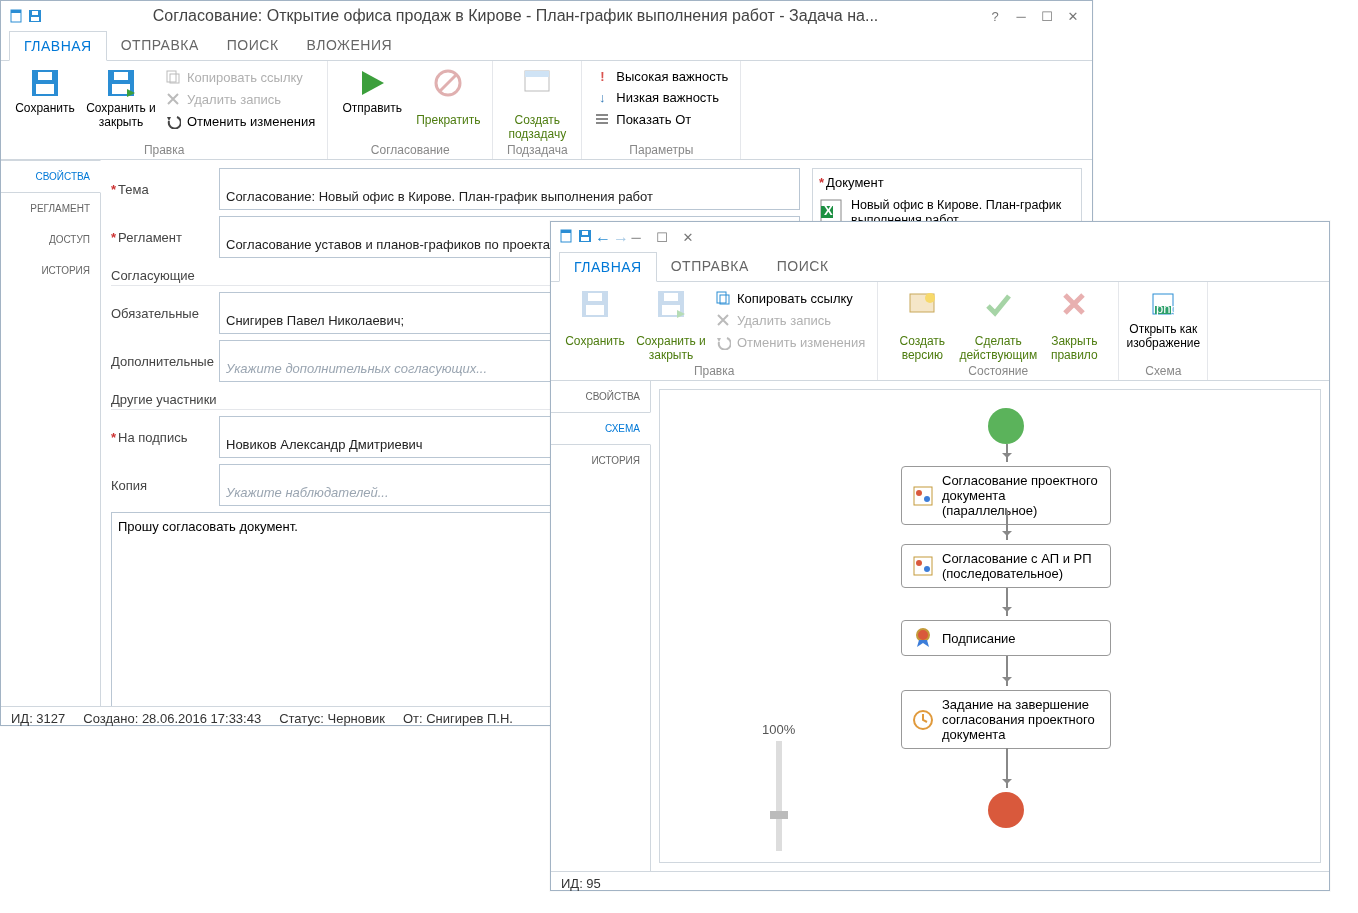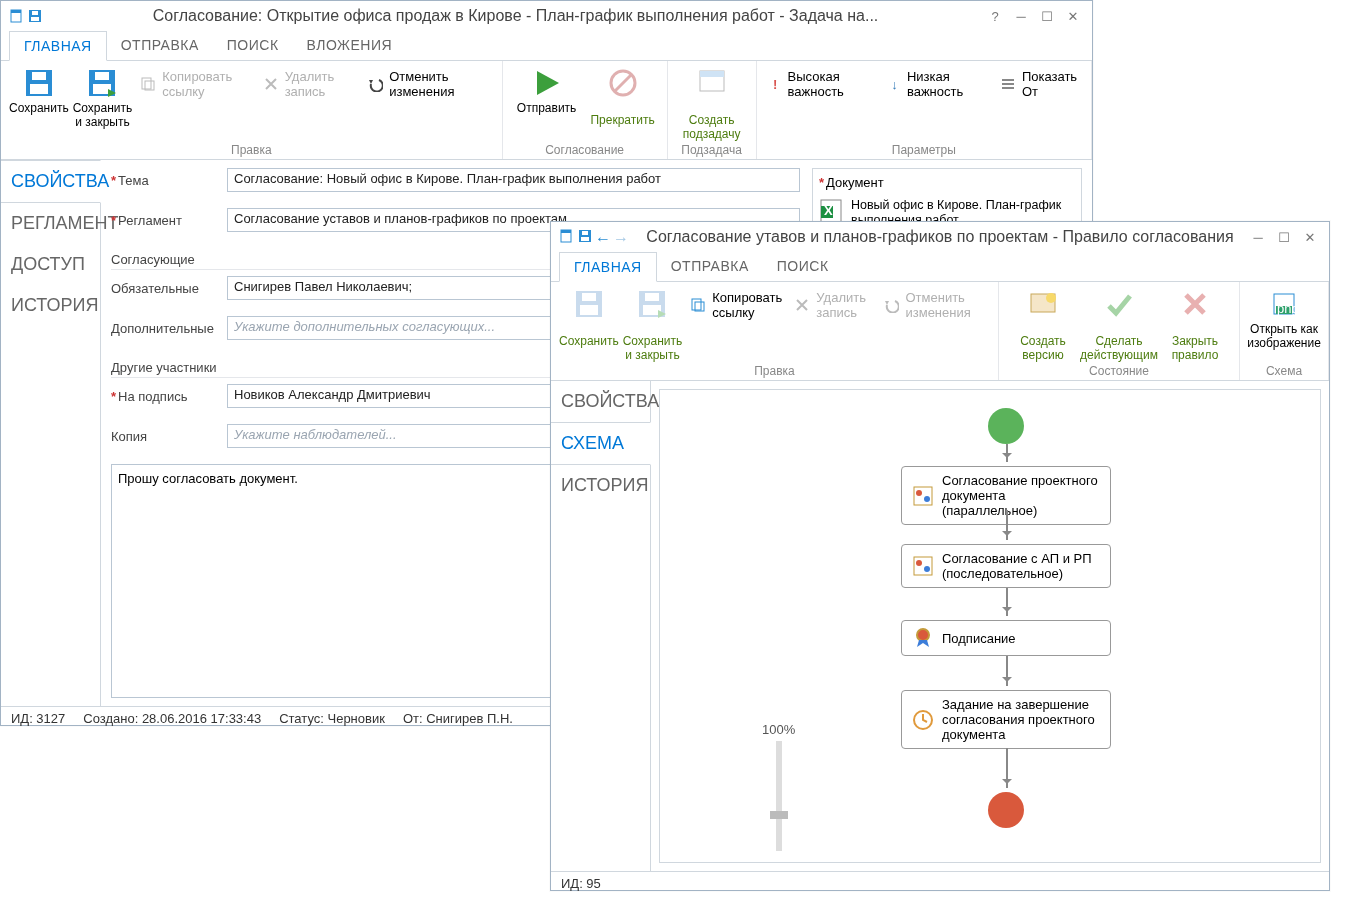--- a/index.html
+++ b/index.html
@@ -20,35 +20,35 @@
   .ribbon-tab.active { color: #0078d7; border: 1px solid #d0d7de; border-bottom: 1px solid #fff; margin-bottom: -1px; background: #fff; }
 
   .ribbon { display: flex; border-bottom: 1px solid #d0d7de; background: #fff; min-height: 92px; }
   .ribbon-group { display: flex; flex-direction: column; border-right: 1px solid #e5e7eb; padding: 4px 8px 2px; }
   .ribbon-group-body { display: flex; align-items: flex-start; flex: 1; gap: 4px; }
   .ribbon-group-label { text-align: center; color: #888; font-size: 12px; padding-top: 2px; }
   .rib-big { display: flex; flex-direction: column; align-items: center; width: 72px; padding-top: 2px; }
   .rib-big .icon { width: 32px; height: 32px; margin-bottom: 2px; }
   .rib-big .lbl { text-align: center; font-size: 12px; line-height: 14px; }
   .rib-big.disabled .lbl { color: #4d7c0f; margin-top: 12px; }
-  .rib-small-col { display: flex; flex-direction: row; gap: 2px; padding-top: 2px; }
+  .rib-small-col { display: flex; flex-direction: column; gap: 2px; padding-top: 2px; }
   .rib-small { display: flex; align-items: center; gap: 6px; padding: 2px 4px; font-size: 13px; }
   .rib-small.disabled { color: #b0b0b0; }
 
   .body-row { display: flex; height: calc(100% - 30px - 32px - 92px - 24px); }
   .side-tabs { width: 100px; border-right: 1px solid #d0d7de; display: flex; flex-direction: column; }
-  .side-tab { padding: 10px 10px; text-align: left; color: #666; font-size: 18px; }
+  .side-tab { padding: 10px 10px; text-align: right; color: #666; font-size: 10px; }
   .side-tab.active { color: #0078d7; border-top:1px solid #d0d7de; border-bottom:1px solid #d0d7de; border-right: 1px solid #fff; margin-right: -1px; background: #fff; }
 
   .form-area { flex: 1; padding: 8px 10px; overflow: hidden; display: flex; gap: 12px; }
   .form-main { flex: 1; display: flex; flex-direction: column; }
-  .form-row { display: flex; align-items: center; margin-bottom: 16px; gap: 16px; }
+  .form-row { display: flex; align-items: center; margin-bottom: 6px; gap: 8px; }
   .form-label { width: 100px; color: #444; font-size: 13px; }
   .req::before { content: "*"; color: #cc3333; margin-right: 2px; font-weight: bold; }
-  .input { flex: 1; border: 1px solid #b9c6d3; height: 24px; padding: 2px 6px; background: #fff; font-size: 13px; color: #222; }
+  .input { flex: 1; border: 1px solid #b9c6d3; height: 24px; padding: 20px 6px; background: #fff; font-size: 13px; color: #222; }
   .input.placeholder { color: #9aa5b1; font-style: italic; }
   .section-h { color: #444; font-size: 13px; margin: 4px 0 6px; border-bottom: 1px solid #e5e7eb; padding-bottom: 2px; }
   .textarea { border: 1px solid #b9c6d3; flex: 1; min-height: 230px; padding: 6px; font-size: 13px; }
 
   .docs-panel { width: 270px; border: 1px solid #d0d7de; padding: 6px; }
   .docs-title.req { padding-bottom: 4px; }
   .doc-item { display: flex; gap: 8px; align-items: flex-start; padding: 4px 0; }
 
   .statusbar { height: 24px; border-top: 1px solid #d0d7de; display: flex; align-items: center; gap: 18px; padding: 0 10px; font-size: 13px; color: #333; }
 
@@ -305,21 +305,20 @@
       <span>
           <svg width="16" height="16">
             <rect x="2" y="2" width="12" height="12" fill="#2a8dd4"></rect>
             <rect x="5" y="3" width="6" height="4" fill="#fff"></rect>
             <rect x="4" y="9" width="8" height="4" fill="#fff"></rect>
           </svg>
         </span>
       <span style="color:#2a8dd4;font-size:16px">←</span>
       <span style="color:#a5c8e4;font-size:16px">→</span>
     </div>
-    <div class="title">Согласование утавов и планов-графиков по проектам - Правило согласования</div>
     <div class="winbtns">
       <span class="winbtn">─</span>
       <span class="winbtn">☐</span>
       <span class="winbtn">✕</span>
     </div>
   </div>
 
   <div class="ribbon-tabs">
     <div class="ribbon-tab active">ГЛАВНАЯ</div>
     <div class="ribbon-tab">ОТПРАВКА</div>

